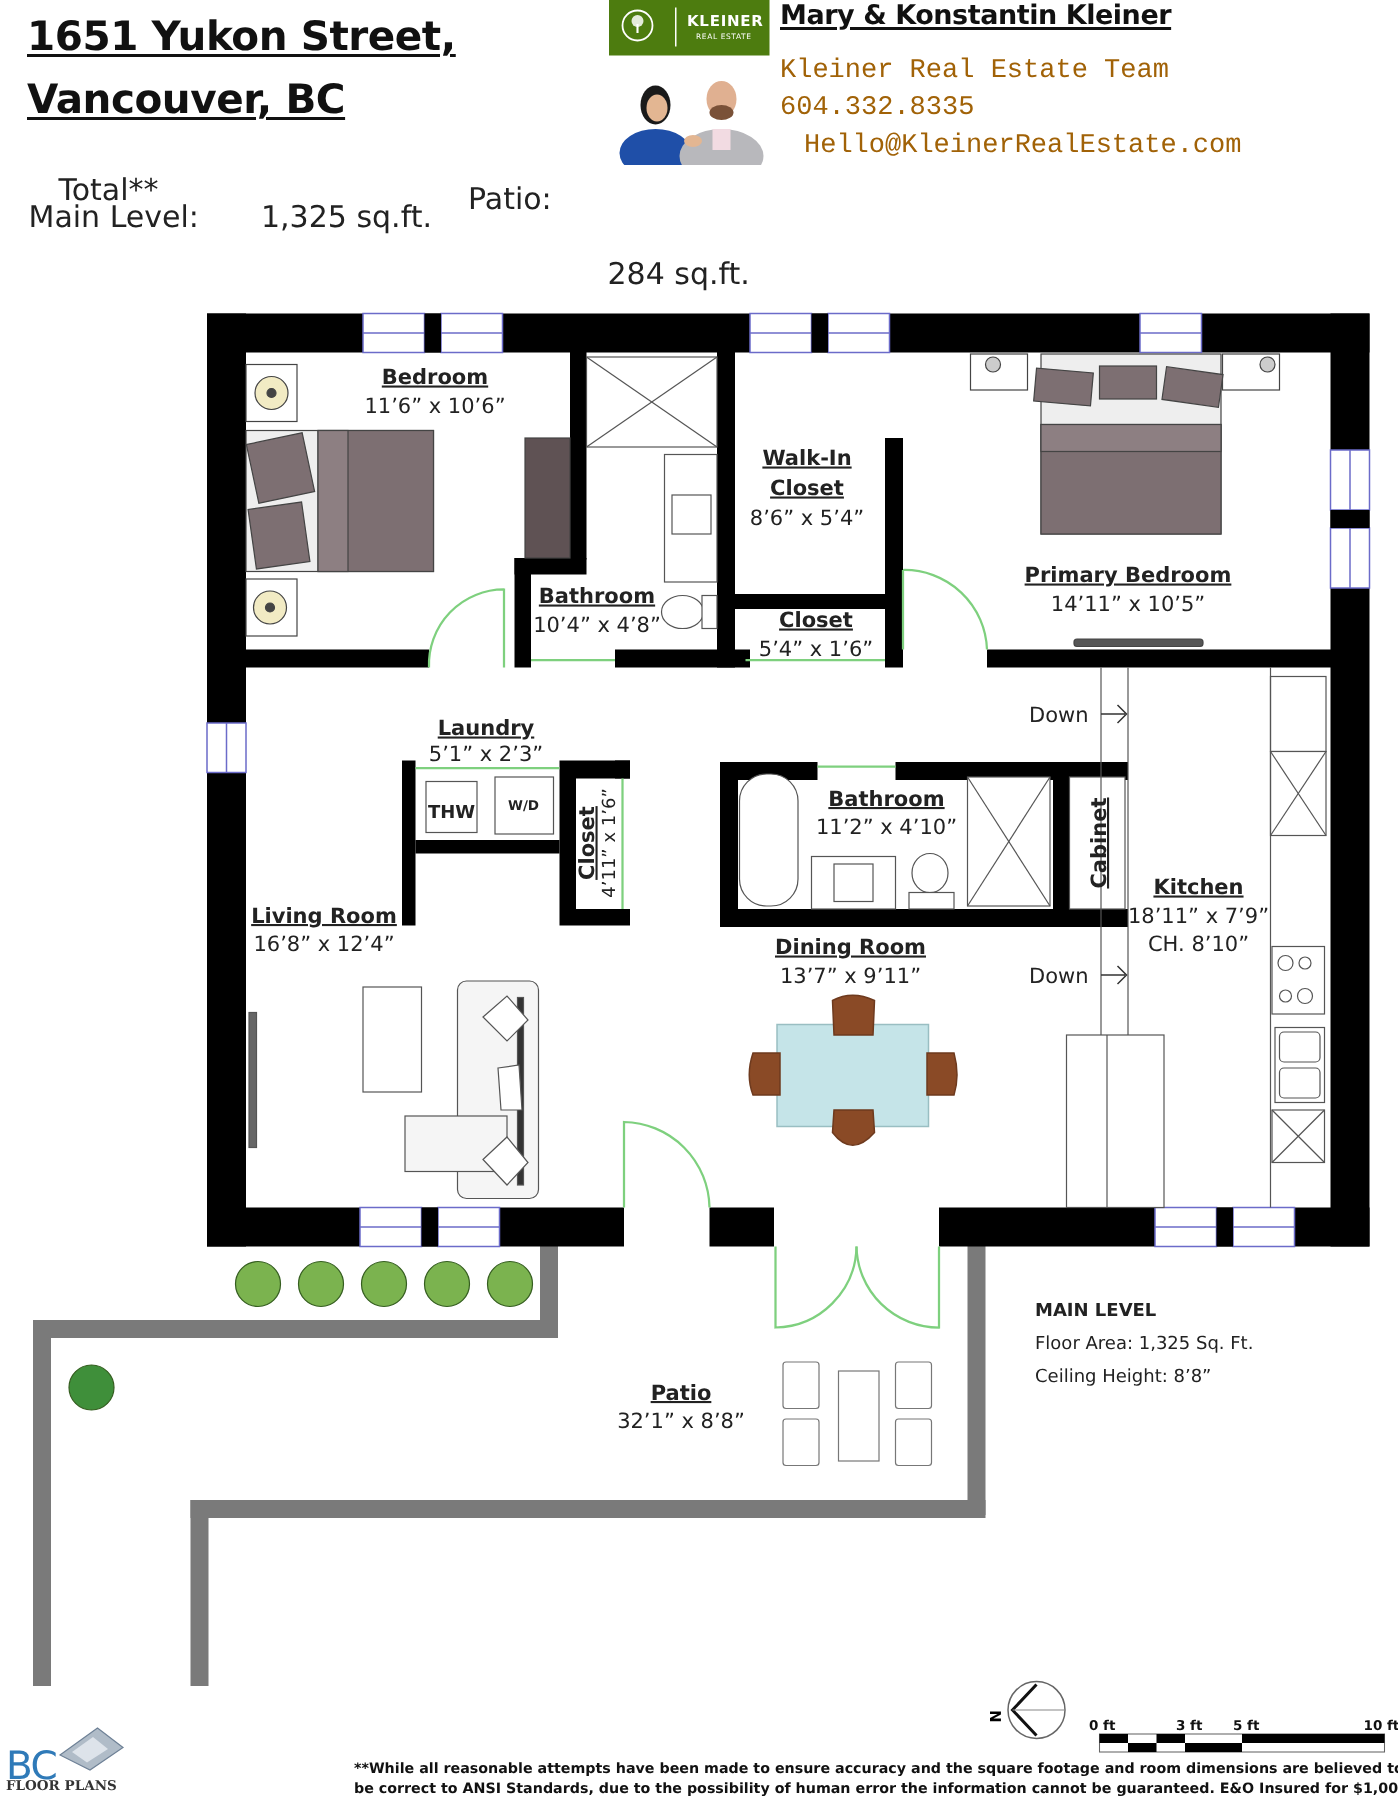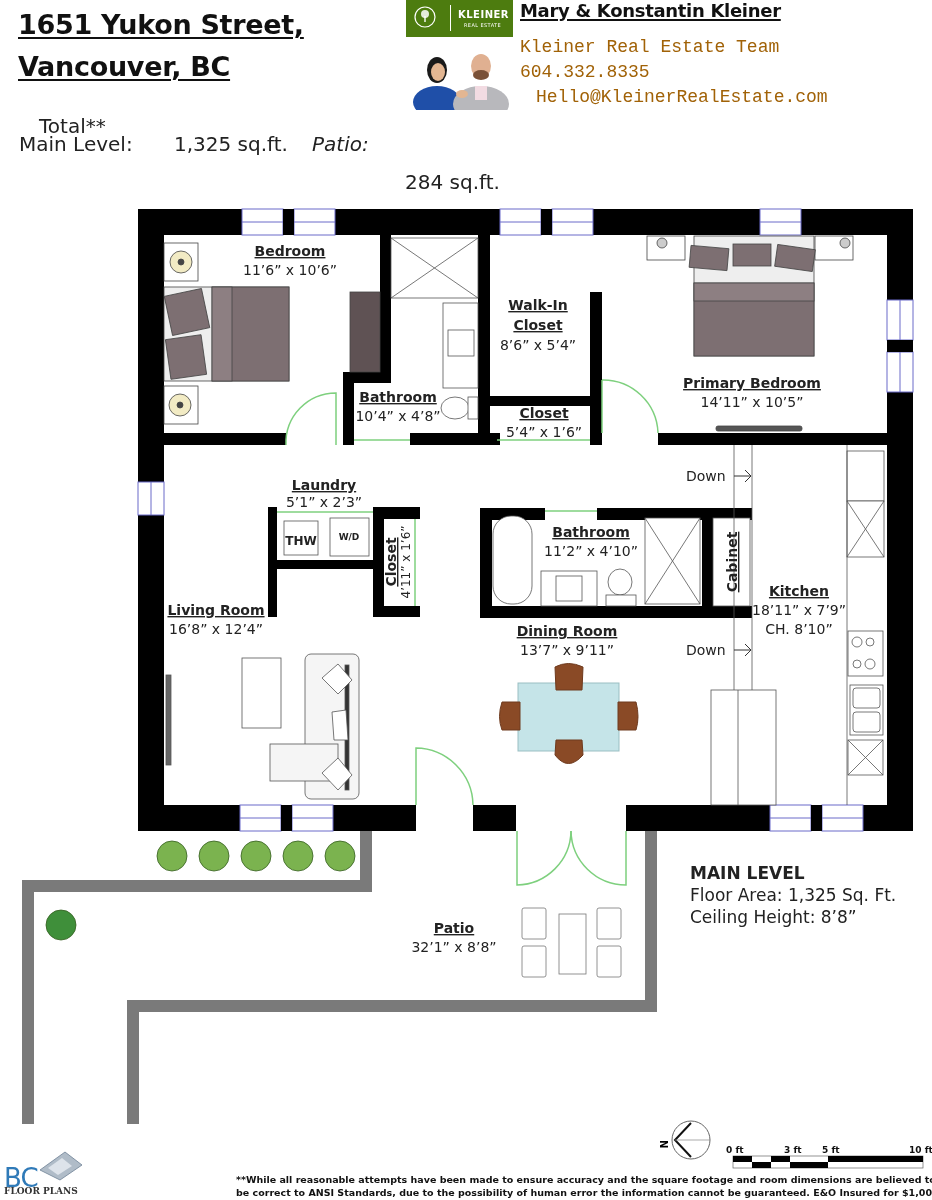--- a/index.html
+++ b/index.html
@@ -6,32 +6,32 @@
   body{width:932px;height:1200px;position:relative;overflow:hidden;font-family:"DejaVu Sans","Liberation Sans",sans-serif;color:#111;}
   .abs{position:absolute;}
   .addr{font-family:"DejaVu Sans",sans-serif;font-weight:bold;font-size:27px;line-height:38px;text-decoration:underline;text-decoration-thickness:2px;text-underline-offset:3px;letter-spacing:-0.3px;}
   .totals{font-family:"DejaVu Sans",sans-serif;font-size:20px;line-height:28px;color:#222;}
   .logo{background:#4d7c0f;color:#fff;}
   .agent-name{font-family:"DejaVu Sans",sans-serif;font-weight:bold;font-size:18px;text-decoration:underline;text-decoration-thickness:2px;text-underline-offset:2px;letter-spacing:-0.3px;white-space:nowrap;}
   .agent-line{font-family:Liberation Mono, monospace;font-size:18px;line-height:25px;color:#a16207;white-space:nowrap;}
   svg text{font-family:"DejaVu Sans","Liberation Sans",sans-serif;}
   .rl{font-weight:bold;font-size:14px;text-decoration:underline;}
   .rd{font-size:14px;}
-  .info{font-family:"DejaVu Sans",sans-serif;font-size:17px;line-height:22px;color:#222;}
+  .info{font-family:"DejaVu Sans",sans-serif;font-size:12px;line-height:22px;color:#222;}
   .disc{font-family:"DejaVu Sans",sans-serif;font-weight:bold;font-size:9.5px;line-height:13px;color:#111;white-space:nowrap;}
 </style>
 </head>
 <body>
 
 <div class="abs addr" style="left:18px;top:6px;">1651 Yukon Street,</div>
 <div class="abs addr" style="left:18px;top:48px;">Vancouver, BC</div>
 <div class="abs totals" style="left:19px;top:112px;margin-left:20px;">Total**</div>
 <div class="abs totals" style="left:19px;top:130px;">Main Level:</div>
 <div class="abs totals" style="left:174px;top:130px;">1,325 sq.ft.</div>
-<div class="abs totals" style="left:312px;top:130px;font-style:italic;">Patio:</div>
+<div class="abs totals" style="left:312px;top:118px;">Patio:</div>
 <div class="abs totals" style="left:405px;top:130px;margin-top:38px;">284 sq.ft.</div>
 
 <div class="abs logo" style="left:406px;top:0;width:107px;height:37px;">
   <svg width="107" height="37" style="position:absolute;left:0;top:0;">
     <circle cx="19" cy="17" r="10" fill="none" stroke="#fff" stroke-width="1.2"></circle>
     <circle cx="19" cy="14" r="4" fill="#fff" opacity="0.85"></circle>
     <rect x="18.3" y="16" width="1.4" height="6" fill="#fff"></rect>
     <rect x="44" y="5" width="1" height="26" fill="#fff"></rect>
   </svg>
   <div class="abs" style="left:52px;top:9px;font-size:10px;font-weight:bold;letter-spacing:0.5px;">KLEINER</div>

